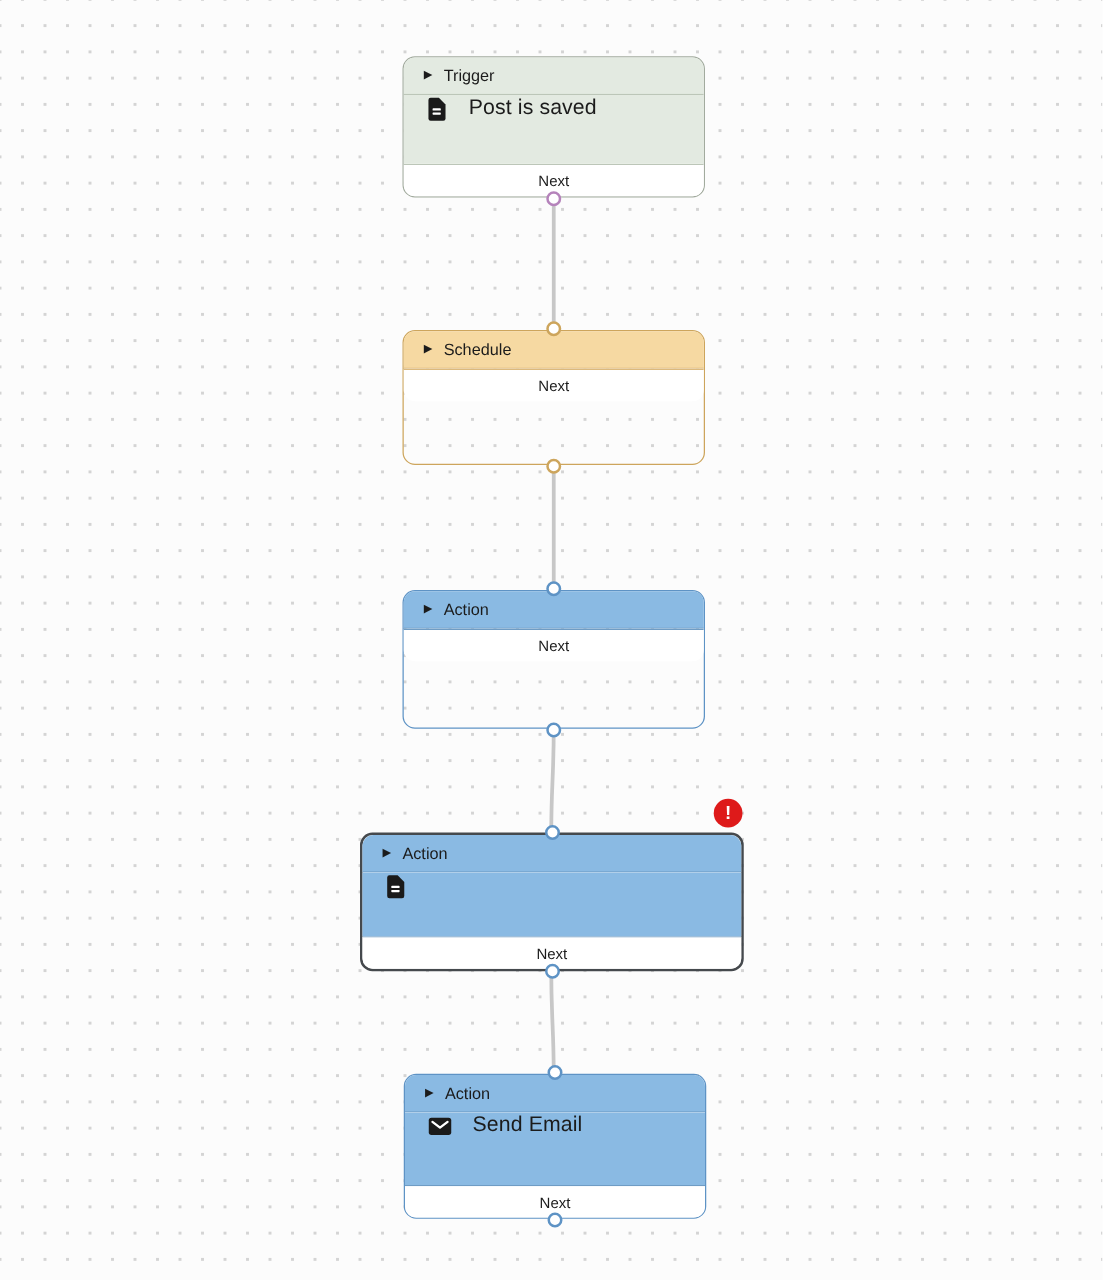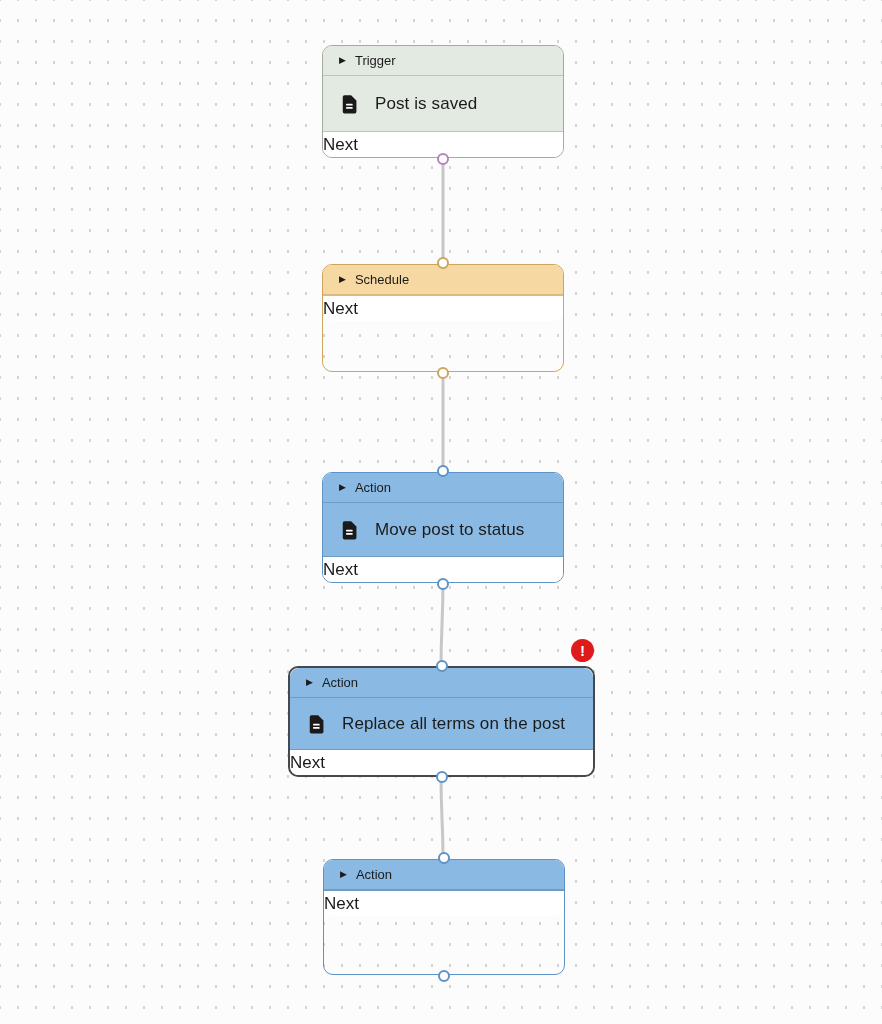--- a/index.html
+++ b/index.html
@@ -26,28 +26,28 @@
     position:absolute;z-index:1;display:flex;flex-direction:column;
     border-radius:10px;border:1px solid;background:transparent;cursor:pointer;
   }
   .node-header{
     display:flex;align-items:center;gap:9px;height:30px;flex:0 0 30px;
     padding:0 16px;border-radius:9px 9px 0 0;border-bottom:1px solid;
     font-size:13px;
   }
   .tri{font-size:9px;line-height:1;transform:translateY(-0.5px);cursor:pointer;}
   .node-body{
-    display:flex;align-items:center;gap:14px;flex:1 1 auto;
+    display:flex;gap:14px;flex:1 1 auto;
     padding:0 16px;font-size:17px;letter-spacing:0.1px;
   }
   .node-body svg{flex:0 0 auto;display:block;}
   .node-footer{
-    height:26px;flex:0 0 26px;display:flex;align-items:center;
+    height:26px;flex:0 0 26px;display:flex;align-items:center;justify-content:center;
     background:var(--footer-bg);border-top:1px solid;border-radius:0 0 9px 9px;
-    font-size:17px;
+    font-size:12px;
   }
   
   .theme-trigger{border-color:var(--trigger-border);}
   .theme-trigger .node-header,.theme-trigger .node-body{background:var(--trigger-bg);}
   .theme-trigger .node-header{border-color:var(--trigger-divider);}
   .theme-trigger .node-footer{border-color:var(--trigger-divider);}
   .theme-trigger .port{border-color:var(--trigger-port);}
   .theme-advanced{border-color:var(--advanced-border);}
   .theme-advanced .node-header,.theme-advanced .node-body{background:var(--advanced-bg);}
   .theme-advanced .node-header{border-color:var(--advanced-divider);}
@@ -121,61 +121,59 @@
     </div>
     <span class="port top"></span>
     <span class="port bottom"></span>
   </div>
 
   <div class="node theme-action n3">
     <div class="node-header">
       <span class="tri">▶</span>
       <span>Action</span>
     </div>
-    <div class="node-body">
-      <svg width="22" height="22" viewBox="0 0 24 24">
-        <path d="M6 2.5h7.2L19 8.3v12.2a1.9 1.9 0 0 1-1.9 1.9H6a1.9 1.9 0 0 1-1.9-1.9V4.4A1.9 1.9 0 0 1 6 2.5z" fill="#1a1a1a"></path>
-        <rect x="7.7" y="11.6" width="7.2" height="2" rx="0.6" fill="#fff"></rect>
-        <rect x="7.7" y="15.2" width="7.2" height="2" rx="0.6" fill="#fff"></rect>
-      </svg>
-      <span>Move post to status</span>
-    </div>
     <div class="node-footer">
       <span>Next</span>
     </div>
     <span class="port top"></span>
     <span class="port bottom"></span>
   </div>
 
   <div class="node theme-action selected n4">
     <div class="error-badge">!</div>
     <div class="node-header">
       <span class="tri">▶</span>
       <span>Action</span>
     </div>
     <div class="node-body">
       <svg width="22" height="22" viewBox="0 0 24 24">
         <path d="M6 2.5h7.2L19 8.3v12.2a1.9 1.9 0 0 1-1.9 1.9H6a1.9 1.9 0 0 1-1.9-1.9V4.4A1.9 1.9 0 0 1 6 2.5z" fill="#1a1a1a"></path>
         <rect x="7.7" y="11.6" width="7.2" height="2" rx="0.6" fill="#fff"></rect>
         <rect x="7.7" y="15.2" width="7.2" height="2" rx="0.6" fill="#fff"></rect>
       </svg>
-      <span>Replace all terms on the post</span>
     </div>
     <div class="node-footer">
       <span>Next</span>
     </div>
     <span class="port top"></span>
     <span class="port bottom"></span>
   </div>
 
   <div class="node theme-action n5">
     <div class="node-header">
       <span class="tri">▶</span>
       <span>Action</span>
     </div>
+    <div class="node-body">
+      <svg width="24" height="22" viewBox="0 0 24 24">
+        <rect x="2.2" y="4.6" width="19.6" height="15" rx="2.4" fill="#1a1a1a"></rect>
+        <path d="M5.4 8.2l6.6 5 6.6-5" fill="none" stroke="#fff" stroke-width="2" stroke-linecap="round" stroke-linejoin="round"></path>
+      </svg>
+      <span>Send Email</span>
+    </div>
     <div class="node-footer">
       <span>Next</span>
     </div>
     <span class="port top"></span>
     <span class="port bottom"></span>
   </div>
 
 </div>
 
 </body></html>

